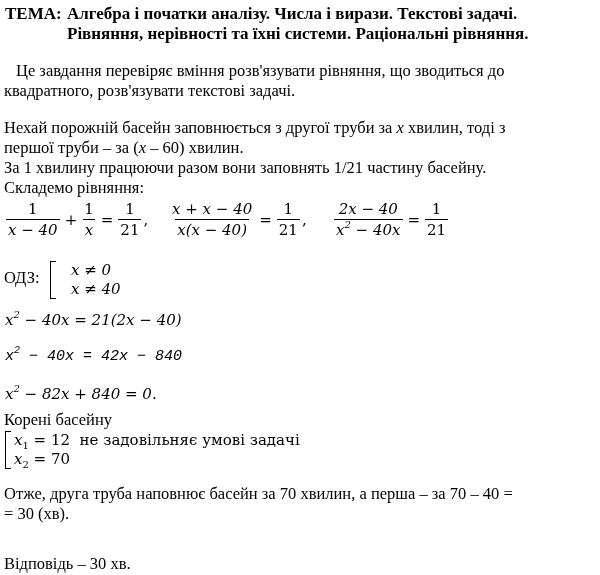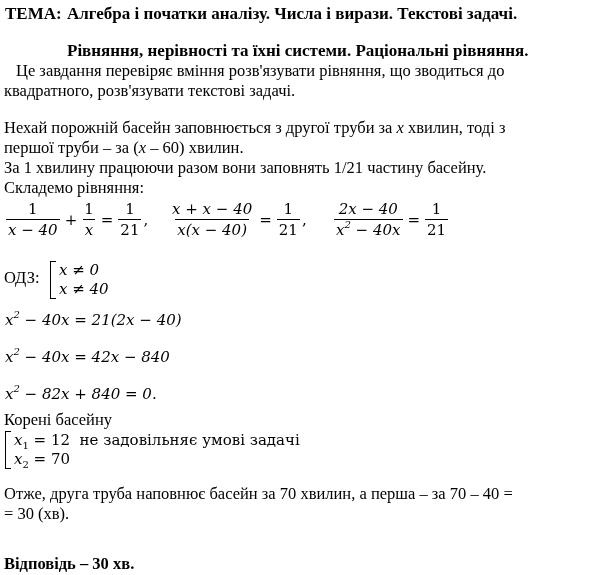--- a/index.html
+++ b/index.html
@@ -16,28 +16,28 @@
     .frac { display: inline-flex; flex-direction: column; align-items: center; vertical-align: middle; margin: 0 2px; }
     .frac .num { padding: 0 2px 1px; line-height: 18px; }
     .frac .den { padding: 1px 2px 0; line-height: 18px; border-top: 1.4px solid #000; }
     .eqrow { display: flex; align-items: center; }
     .op { margin: 0 3px; }
     sup { font-size: 10px; vertical-align: 7px; line-height: 0; }
     sub { font-size: 10px; vertical-align: -4px; line-height: 0; }
     .sys { display: flex; align-items: stretch; }
     .bracket { width: 5px; border-left: 1.4px solid #000; border-top: 1.4px solid #000; border-bottom: 1.4px solid #000; margin-right: 3px; }
     .sys-lines { display: flex; flex-direction: column; line-height: 19px; }
-    .bold { font-weight: bold; }
+    .bold { font-weight: normal; }
   </style>
 </head>
 <body>
 
 <div class="abs title" style="left:5px; top:4px;">ТЕМА:</div>
 <div class="abs title" style="left:67px; top:4px;">Алгебра і початки аналізу. Числа і вирази. Текстові задачі.</div>
-<div class="abs title" style="left:67px; top:24px;margin-top:17px;">Рівняння, нерівності та їхні системи. Раціональні рівняння.</div>
+<div class="abs title" style="left:67px; top:24px;">Рівняння, нерівності та їхні системи. Раціональні рівняння.</div>
 
 <div class="abs p" style="left:16px; top:61px;">Це завдання перевіряє вміння розв'язувати рівняння, що зводиться до</div>
 <div class="abs p" style="left:4px; top:81px;">квадратного, розв'язувати текстові задачі.</div>
 
 <div class="abs p" style="left:4px; top:118px;">
   <span>Нехай порожній басейн заповнюється з другої труби за </span><span class="mi">x</span><span> хвилин, тоді з</span>
 </div>
 <div class="abs p" style="left:4px; top:138px;">
   <span>першої труби – за (</span><span class="mi">x</span><span> – 60) хвилин.</span>
 </div>
@@ -81,30 +81,30 @@
     <span class="den mi"><span>x</span><sup>2</sup><span> − 40x</span></span>
   </span>
   <span class="op">=</span>
   <span class="frac">
     <span class="num">1</span>
     <span class="den">21</span>
   </span>
 </div>
 
 <div class="abs p" style="left:4px; top:268px;">ОДЗ:</div>
-<div class="abs math sys" style="left:50px; top:261px;">
+<div class="abs math sys" style="left:50px; top:261px;gap:12px;">
   <span class="bracket"></span>
   <span class="sys-lines">
     <span class="mi">x ≠ 0</span>
     <span class="mi">x ≠ 40</span>
   </span>
 </div>
 
 <div class="abs math mi" style="left:5px; top:311px;"><span>x</span><sup>2</sup><span> − 40x = 21(2x − 40)</span></div>
-<div class="abs math mi" style="left:5px; top:348px;"><span>x</span><sup>2</sup><span> − 40x = 42x − 840</span></div>
+<div class="abs math mi" style="left:5px; top:348px;font-family:Liberation Mono, monospace;"><span>x</span><sup>2</sup><span> − 40x = 42x − 840</span></div>
 <div class="abs math mi" style="left:5px; top:385px;"><span>x</span><sup>2</sup><span> − 82x + 840 = 0.</span></div>
 
 <div class="abs p" style="left:4px; top:410px;">Корені басейну</div>
 <div class="abs math sys" style="left:5px; top:431px;">
   <span class="bracket"></span>
   <span class="sys-lines">
     <span><span class="mi">x</span><sub>1</sub><span> = 12</span>&nbsp;&nbsp;<span>не задовільняє умові задачі</span></span>
     <span><span class="mi">x</span><sub>2</sub><span> = 70</span></span>
   </span>
 </div>

